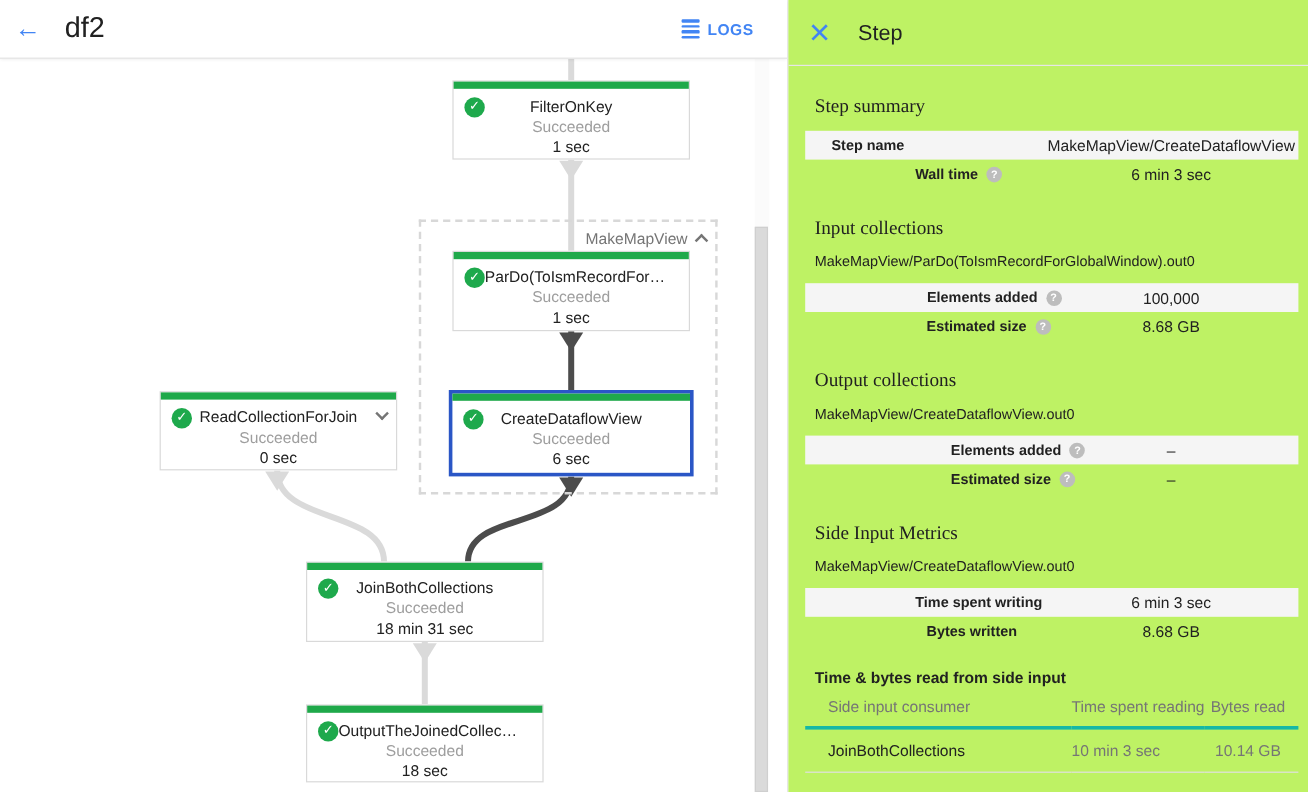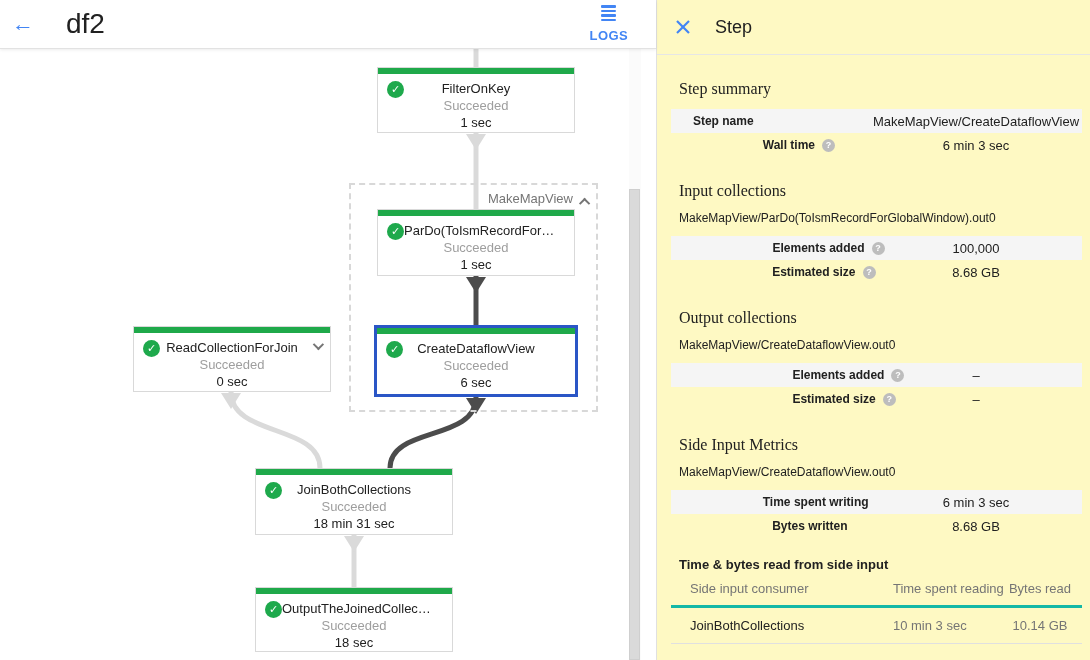--- a/index.html
+++ b/index.html
@@ -6,32 +6,32 @@
   html,body { width:1090px; height:660px; overflow:hidden; background:#fff;
     font-family:"Liberation Sans","DejaVu Sans",sans-serif; color:#212121; }
   .app { position:relative; width:1090px; height:660px; }
 
   
   .graph-pane { position:absolute; left:0; top:0; width:656px; height:660px; background:#fff; }
   .toolbar { position:absolute; left:0; top:0; width:656px; height:49px; background:#fff;
     border-bottom:1px solid #e2e2e2; box-shadow:0 1px 3px rgba(0,0,0,.08);
     display:flex; align-items:center; z-index:30; }
   .back-btn { width:46px; text-align:center; font-size:22px; color:#4285f4; cursor:pointer; line-height:1; }
-  .job-title { font-size:28px; color:#212121; margin-left:20px; }
+  .job-title { font-size:24px; color:#212121; margin-left:8px; }
   .logs-btn { margin-left:auto; margin-right:28px; display:flex; align-items:center; gap:7px;
-    color:#4285f4; font-size:13px; font-weight:bold; letter-spacing:.4px; cursor:pointer;flex-direction:column; }
+    color:#4285f4; font-size:13px; font-weight:bold; letter-spacing:.4px; cursor:pointer; }
   .logs-icon { display:flex; flex-direction:column; gap:2px; }
   .logs-icon i { display:block; width:15px; height:2.5px; background:#4285f4; border-radius:1px; }
 
   .canvas { position:absolute; left:0; top:0; width:656px; height:660px; }
   svg.edges { position:absolute; left:0; top:0; pointer-events:none; }
 
   .group-box { position:absolute; left:349px; top:183px; width:249px; height:229px;
     border:2px dashed #d8d8d8; background:transparent; }
-  .group-label { position:absolute; right:6px; top:6px; display:flex; align-items:flex-end; gap:9px;
+  .group-label { position:absolute; right:6px; top:6px; display:flex; align-items:center; gap:9px;
     color:#757575; font-size:13px; cursor:pointer; }
   .chev { display:inline-block; width:8px; height:8px; border-color:#757575; border-style:solid; border-width:0; }
   .chev.up   { border-left-width:2px; border-top-width:2px; transform:rotate(45deg) translateY(2px); }
   .chev.down { border-right-width:2px; border-bottom-width:2px; transform:rotate(45deg) translateY(-2px); }
 
   .node { position:absolute; background:#fff; border:1px solid #d9d9d9; cursor:pointer; }
   .node .node-bar { height:6px; background:#1fa94a; width:100%; }
   .node .check { position:absolute; left:9px; top:13px; width:17px; height:17px; border-radius:50%;
     background:#1ea94c; color:#fff; font-size:11px; font-weight:bold; text-align:center; line-height:17px; }
   .node .node-title { margin-top:7px; text-align:center; font-size:13px; font-weight:normal; color:#212121;
@@ -41,21 +41,21 @@
   .node.selected { border:3px solid #2a56c6; }
   .node .expand { position:absolute; right:9px; top:15px; }
 
   .vscrollbar { position:absolute; left:629px; top:49px; width:12px; height:611px; background:#fbfbfb; }
   .vscrollbar .thumb { position:absolute; left:0; top:140px; width:11px; height:471px;
     background:#dadada; border:1px solid #cfcfcf; }
 
   .divider { position:absolute; left:656px; top:0; width:1px; height:660px; background:#e0e0e0; }
 
   
-  .side-panel { position:absolute; left:657px; top:0; width:433px; height:660px; background:#fef9c3; overflow:hidden; }
+  .side-panel { position:absolute; left:657px; top:0; width:433px; height:660px; background:#bef264; overflow:hidden; }
   .panel-header { height:55px; border-bottom:1px solid #e6e6e6; display:flex; align-items:center; }
   .close-btn { width:22px; height:22px; margin-left:15px; cursor:pointer; }
   .panel-title { font-size:18px; color:#212121; margin-left:21px; }
 
   .panel-body { padding:0 8px 0 14px; }
   .section-heading { font-size:16px; font-weight:normal; color:#212121; margin:25px 8px 11px 8px;font-family:Liberation Serif, serif; }
   .subtitle { font-size:12px; color:#212121; margin:0 8px 11px 8px; }
   .kv-row { display:flex; align-items:center; height:24px; padding-left:19px; font-size:13px;justify-content:center; }
   .kv-row.stripe { background:#f5f5f5; }
   .kv-label { width:180px; font-size:12px; font-weight:bold; color:#212121; display:flex; align-items:center; }

